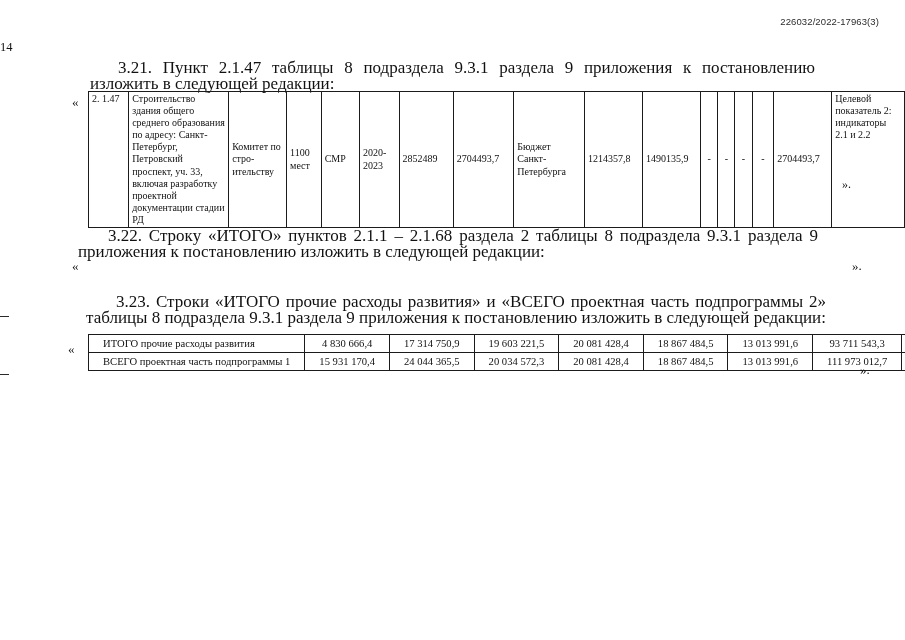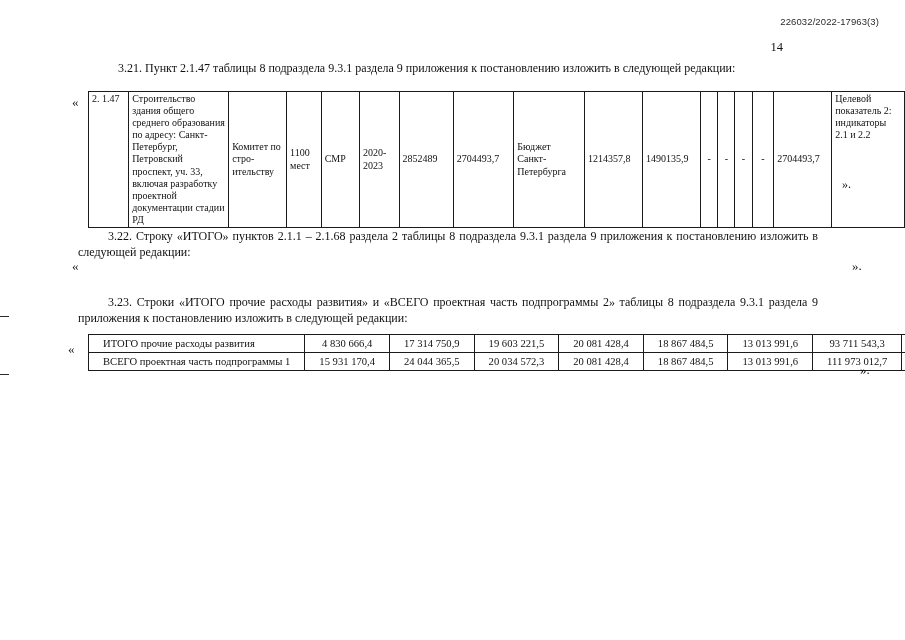--- a/index.html
+++ b/index.html
@@ -29,45 +29,44 @@
     font-size: 9.5px;
     letter-spacing: 0.1px;
     color: #2b2b2b;
     font-family: "Liberation Sans", sans-serif;
   }
   .page-number {
     position: absolute;
     top: 40px;
     left: 0;
     width: 767px;
-    text-align: right;
+    text-align: left;
     font-size: 12.5px;
-    padding-left: 16px;
   }
   .para {
     position: absolute;
-    font-size: 12px;
+    font-size: 17px;
     line-height: 16px;
     text-align: justify;
   }
   #para-321 {
     top: 60px;
     left: 90px;
     width: 725px;
     text-indent: 28px;
   }
   #para-322 {
     top: 228px;
     left: 78px;
     width: 740px;
     text-indent: 30px;
   }
   #para-323 {
     top: 294px;
-    left: 78px;
+    left: 86px;
     width: 740px;
     text-indent: 30px;
   }
 
   
   .quote-open, .quote-close {
     position: absolute;
     font-size: 13px;
   }
 

